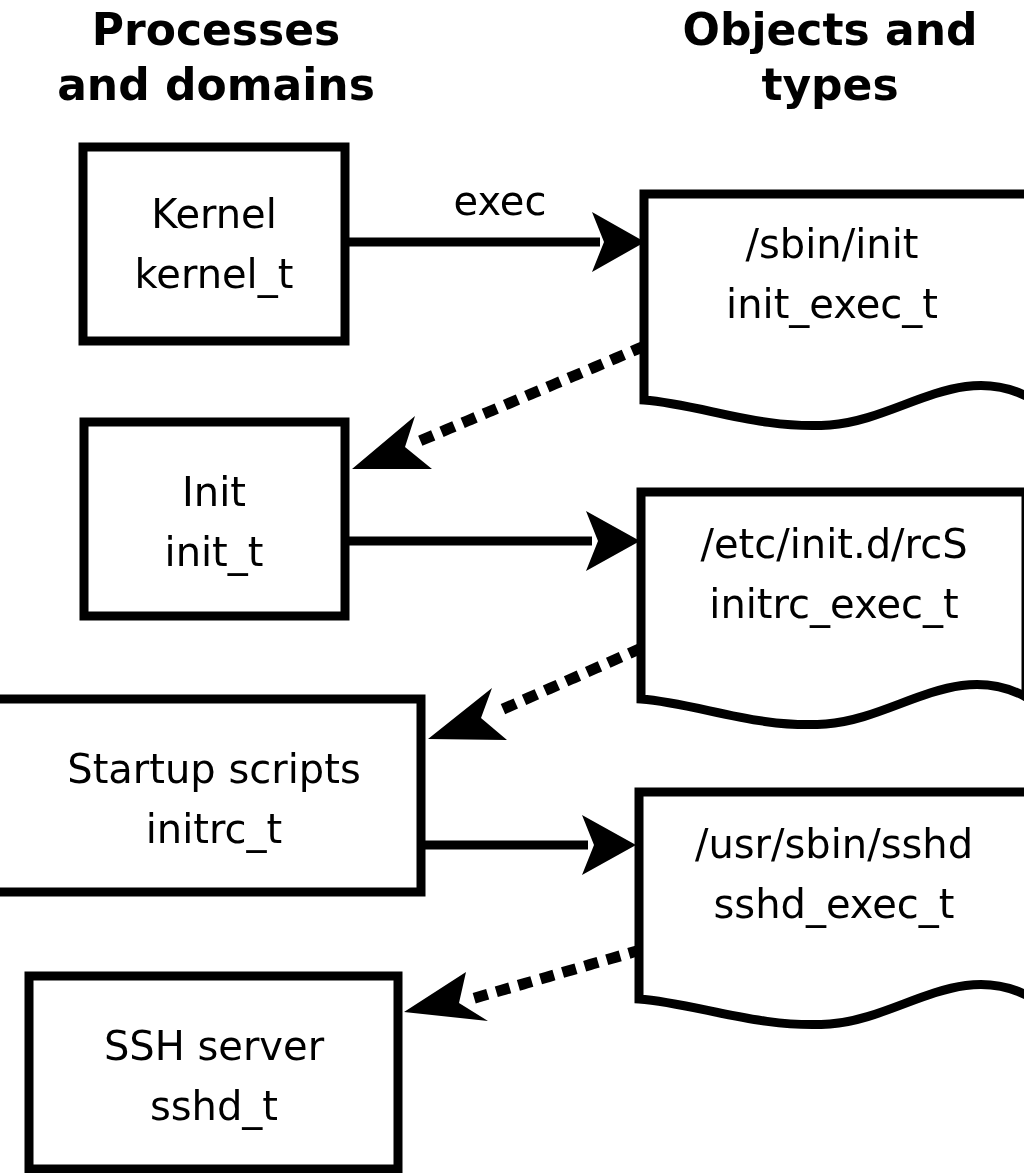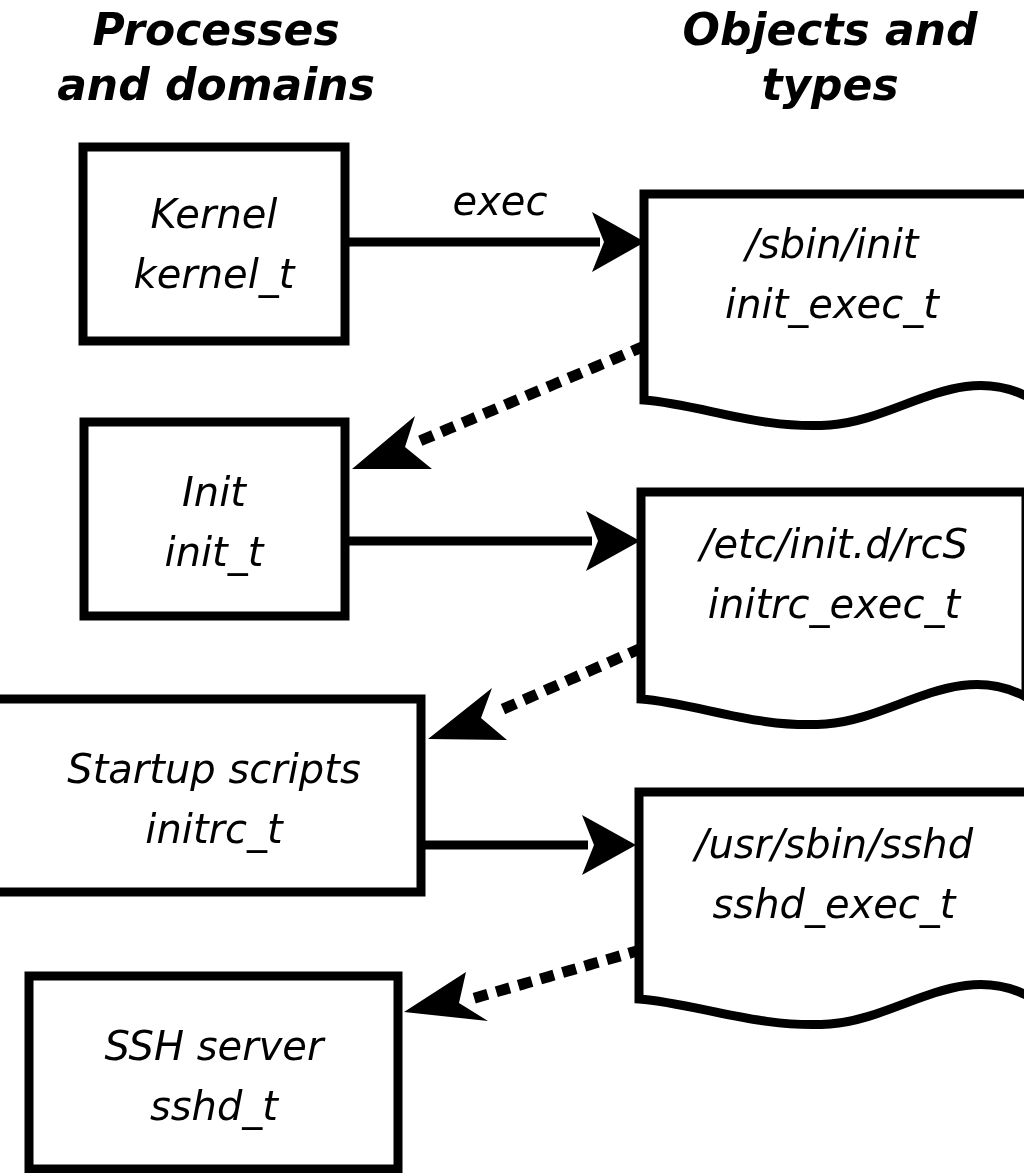--- a/index.html
+++ b/index.html
@@ -7,21 +7,20 @@
     padding: 0;
     background: #ffffff;
   }
   #canvas {
     position: relative;
     width: 1024px;
     height: 1173px;
     background: #ffffff;
     overflow: hidden;
     font-family: "DejaVu Sans", sans-serif;
-    font-style: italic;
   }
   svg.diagram {
     position: absolute;
     top: 0;
     left: 0;
     width: 1024px;
     height: 1173px;
   }
   .col-header {
     font-family: "DejaVu Sans", sans-serif;

